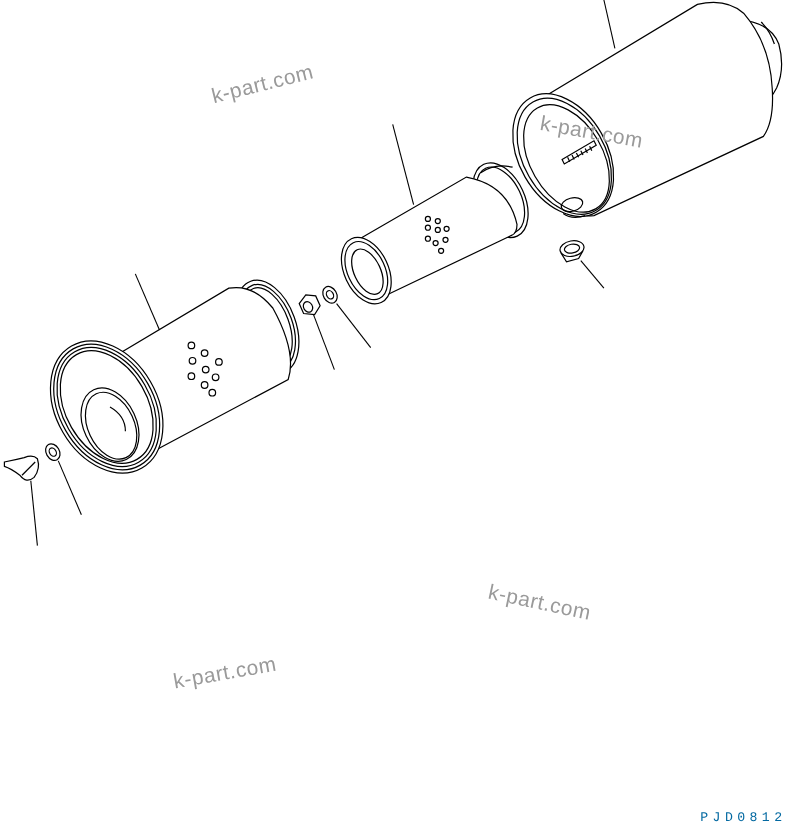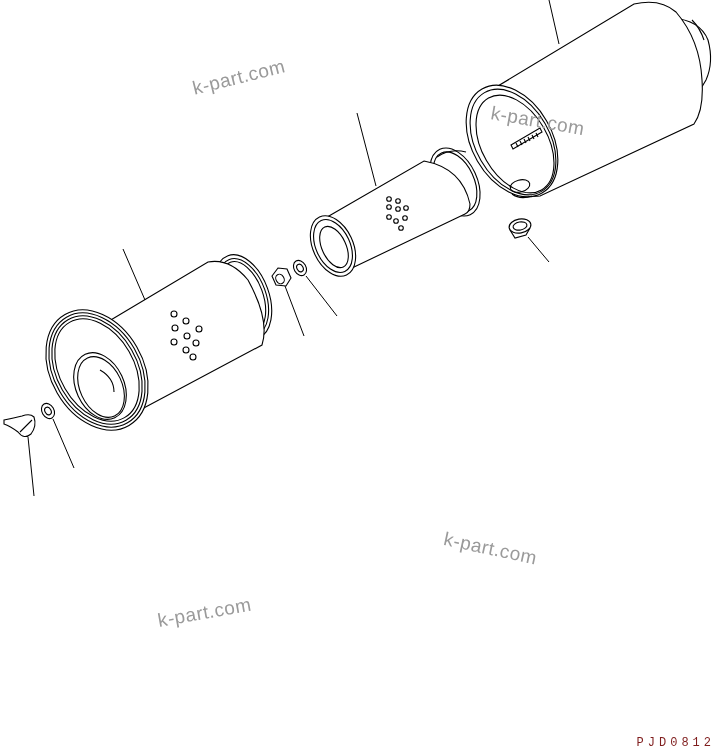--- a/index.html
+++ b/index.html
@@ -2,21 +2,21 @@
 <html><head>
   <meta charset="utf-8">
   <style>
     html, body { margin: 0; padding: 0; background: #ffffff; }
     body { width: 719px; height: 754px; position: relative; overflow: hidden; font-family: "Liberation Sans", sans-serif; }
     #canvas { position: absolute; left: 0; top: 0; width: 719px; height: 754px; }
     .ln { fill: none; stroke: #000; stroke-width: 1.1; }
     .lnw { fill: #fff; stroke: #000; stroke-width: 1.1; }
     .lead { fill: none; stroke: #000; stroke-width: 1; }
     .wm { position: absolute; color: #9a9a9a; font-family: "Liberation Sans", sans-serif; font-size: 19px; letter-spacing: 0.5px; white-space: nowrap; transform-origin: left center; }
-    .code { position: absolute; right: 4px; bottom: 4px; font-family: "Liberation Mono", monospace; font-size: 12px; letter-spacing: 4px; color: #7f1d1d; }
+    .code { position: absolute; right: 4px; bottom: 4px; font-family: "Liberation Mono", monospace; font-size: 12px; letter-spacing: 4px; color: #0369a1; }
   </style>
 </head>
 <body>
 
 <svg id="canvas" viewBox="0 0 719 754" xmlns="http://www.w3.org/2000/svg">
 
   <g>
 
     <path class="lnw" d="M672,18 Q700,20 708,40 Q714,62 706,80 Q700,92 690,96"></path>
 

